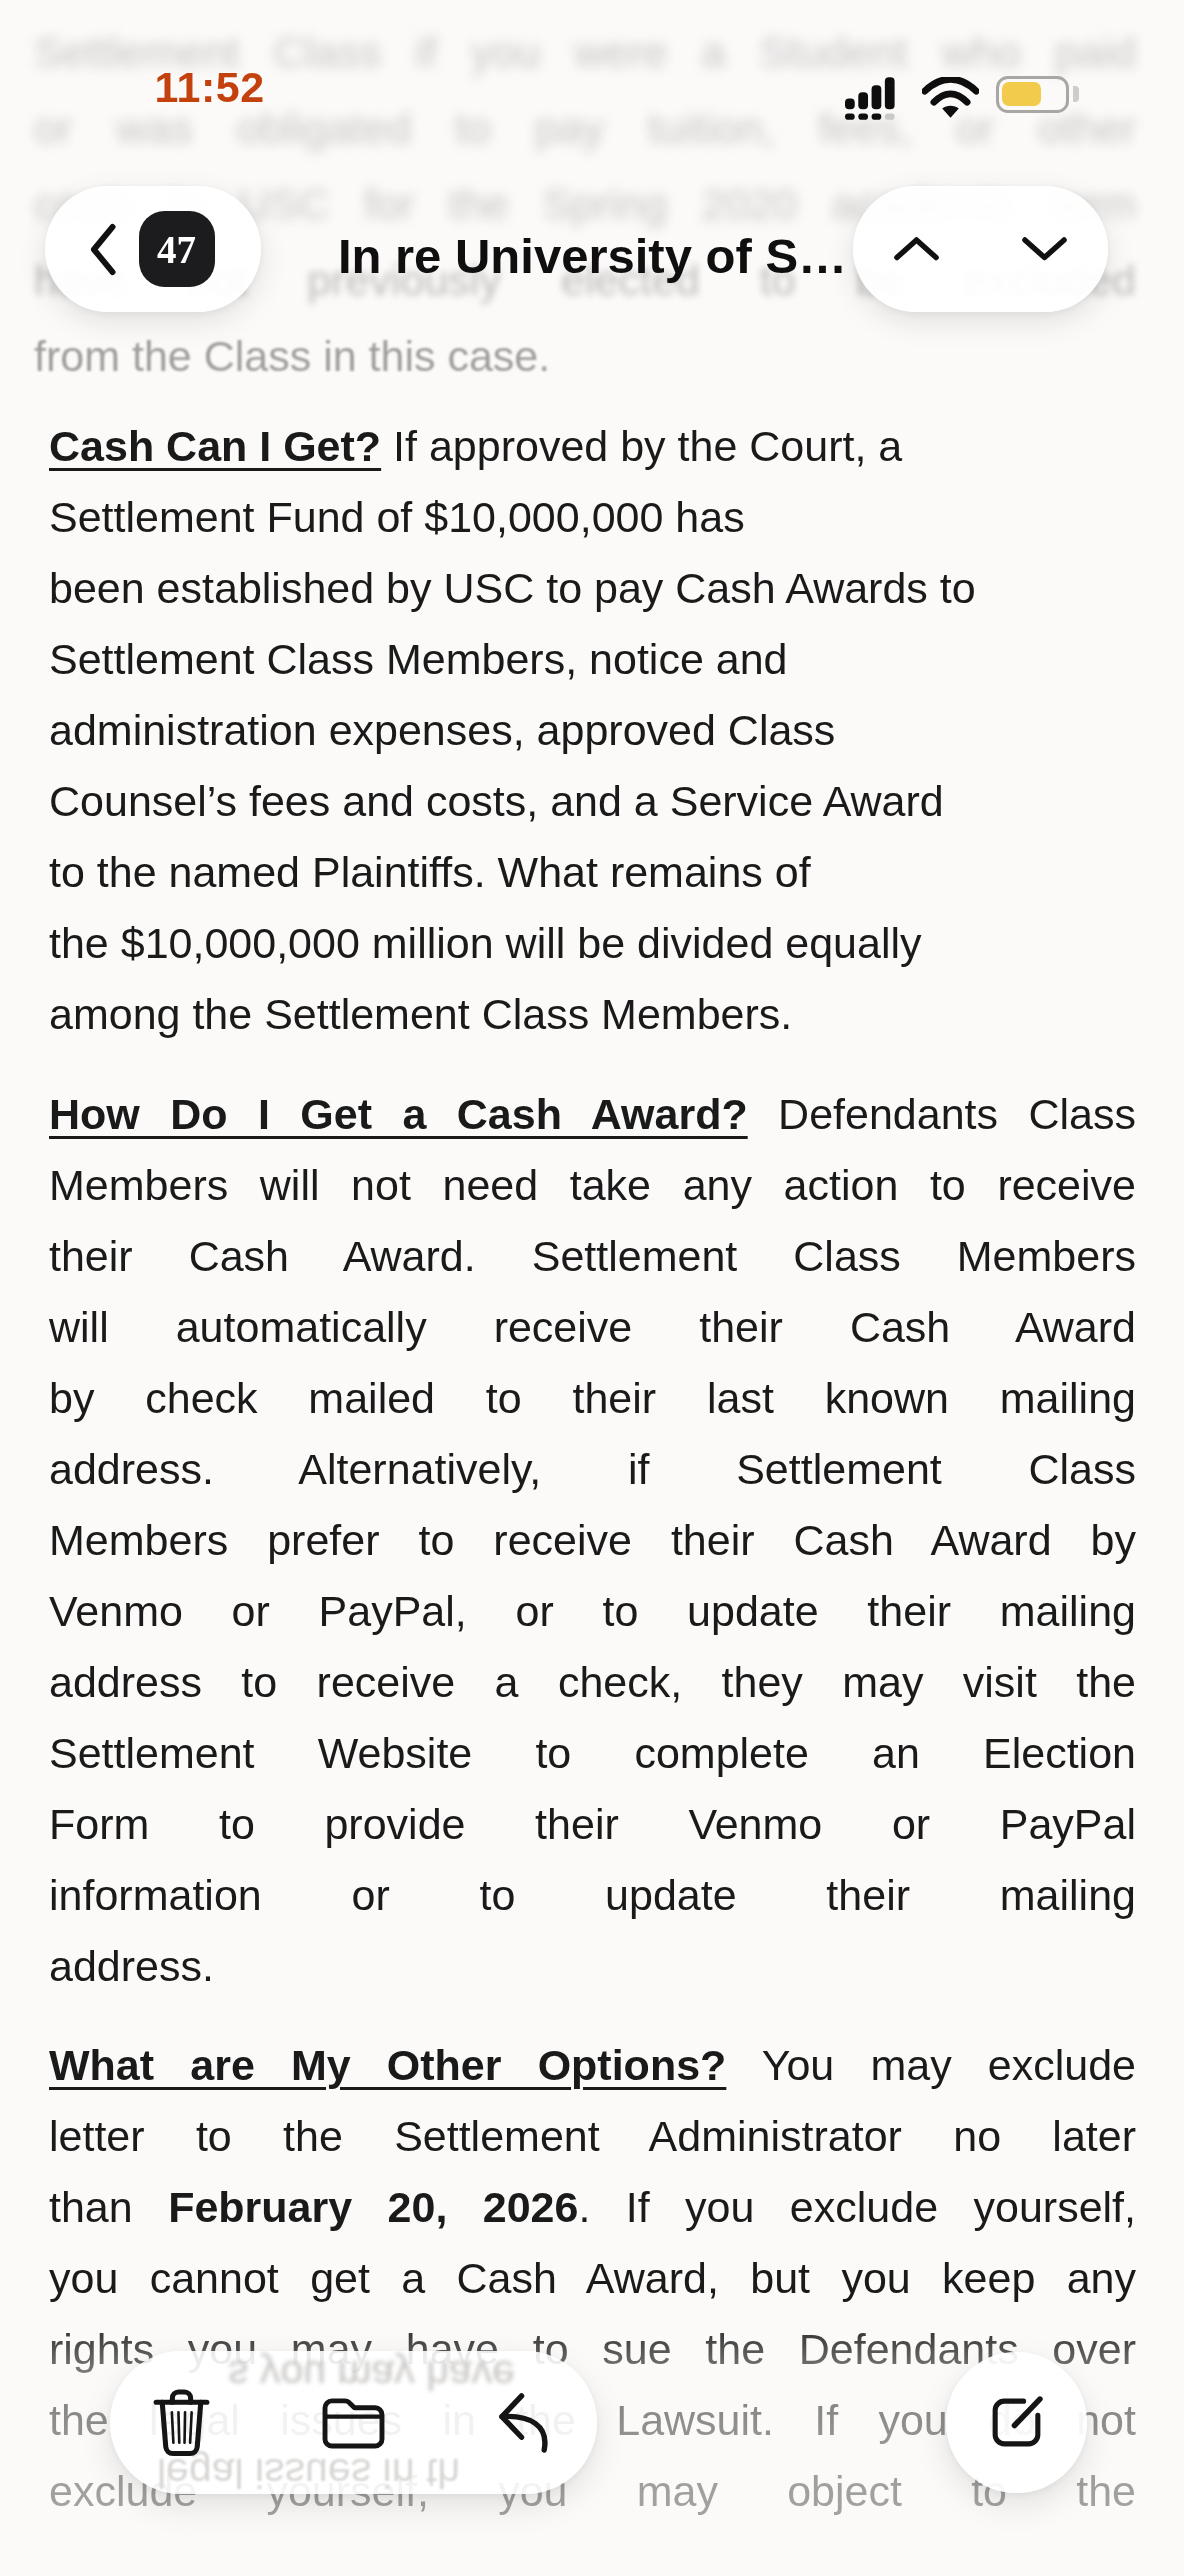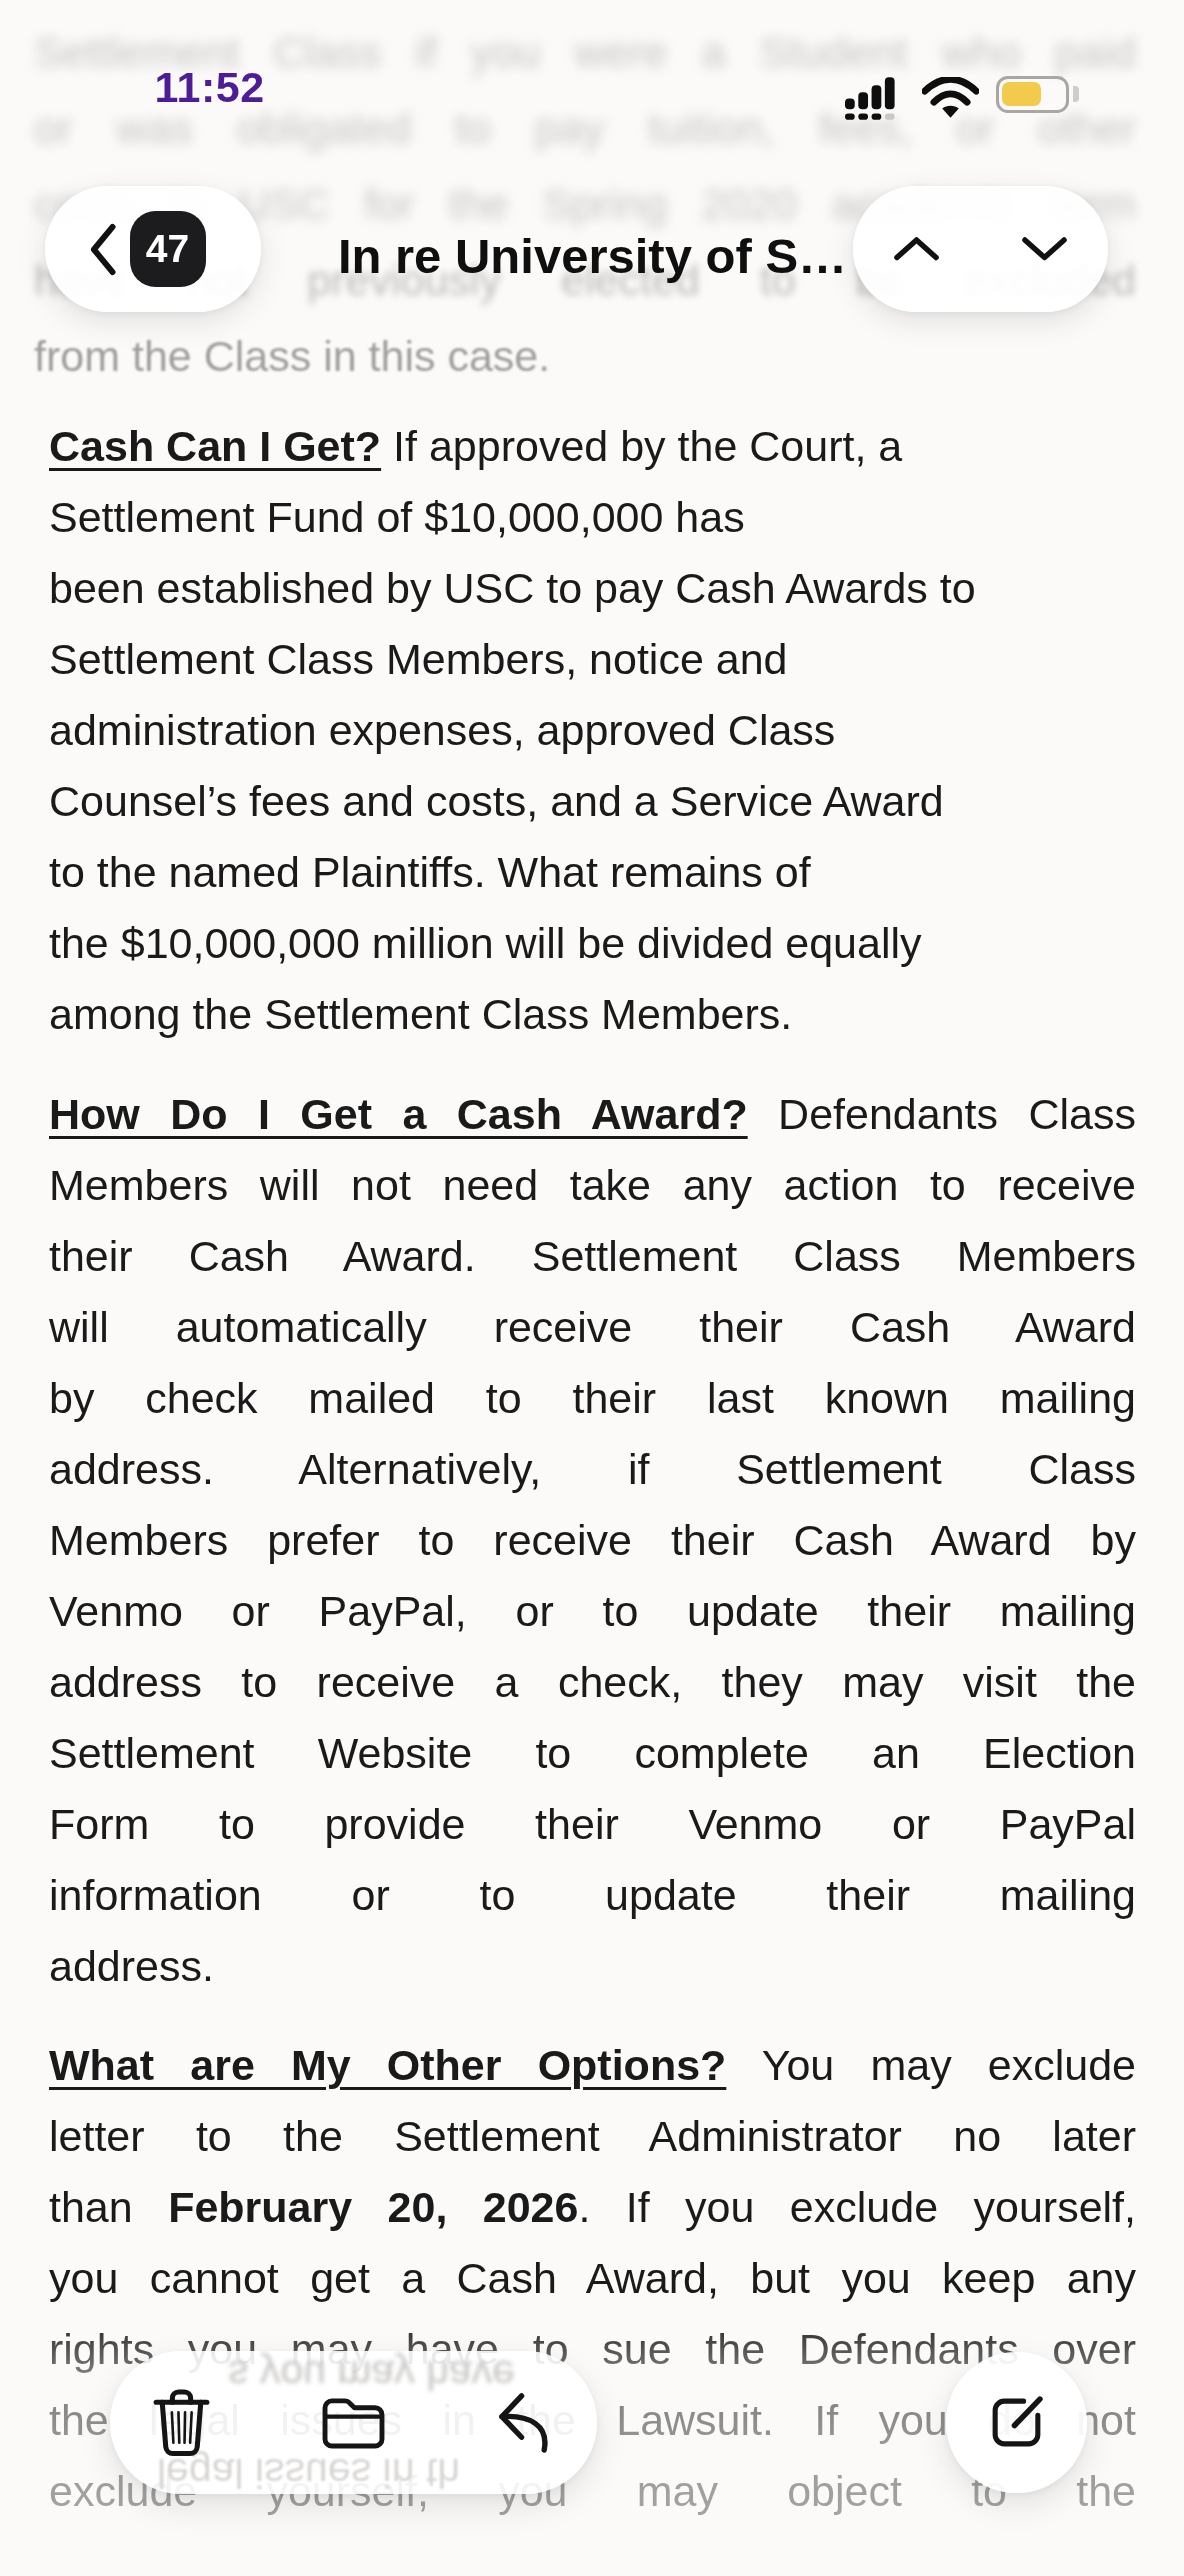--- a/index.html
+++ b/index.html
@@ -11,38 +11,38 @@
   .bg-top .bg-line{text-align:justify;text-align-last:justify;white-space:nowrap;}
   .bg-top .bg-line:nth-child(1),
   .bg-top .bg-line:nth-child(2),
   .bg-top .bg-line:nth-child(3){color:#c7c5c3;filter:blur(5.9px);}
   .bg-top .bg-line:nth-child(4){color:#bcbab8;filter:blur(3.9px);}
   .bg-top .bg-line:nth-child(5){color:#9f9e9d;filter:blur(0.8px);text-align-last:left;}
 
   
   .status-bar{position:absolute;top:0;left:0;right:0;height:128px;z-index:6;}
   .time{position:absolute;left:116px;top:63px;width:187px;text-align:center;
-        font-size:43px;font-weight:600;color:#4c1d95;letter-spacing:0.5px;}
+        font-size:43px;font-weight:600;color:#c2410c;letter-spacing:0.5px;}
   .icon-cellular{position:absolute;left:845px;top:75px;}
   .icon-wifi{position:absolute;left:922px;top:77px;}
   .battery{position:absolute;left:996px;top:76px;width:73px;height:37px;
            border:3.4px solid #a8a7a4;border-radius:11.8px;box-sizing:border-box;}
   .batt-fill{position:absolute;left:2.9px;top:2.9px;width:40px;height:24.6px;border-radius:6.9px;}
   .batt-nub{position:absolute;left:1073px;top:86px;width:5.9px;height:15.7px;
             background:#a8a7a4;opacity:.55;border-radius:0 3.9px 3.9px 0;}
 
   
   .pill{position:absolute;top:186px;height:126px;background:rgba(255,255,255,.93);
         border-radius:63px;box-shadow:0 9.8px 29.5px rgba(0,0,0,.10),0 2px 7.9px rgba(0,0,0,.05);
         display:flex;align-items:center;z-index:5;border:none;}
   .back-pill{left:45px;width:216px;padding:0;justify-content:flex-start;cursor:pointer;}
   .back-pill .chev{margin-left:43px;}
-  .badge{margin-left:12px;width:76px;height:76px;border-radius:25.5px;background:#1C1C1E;
+  .badge{margin-left:21px;width:76px;height:76px;border-radius:25.5px;background:#1C1C1E;
          color:#fff;font-size:39px;font-weight:600;display:flex;align-items:center;
-         justify-content:center;font-family:Liberation Sans, sans-serif;}
+         justify-content:center;font-family:Liberation Serif, serif;}
   .nav-title{position:absolute;top:228px;left:157px;right:157px;text-align:center;z-index:4;
              font-size:49px;font-weight:700;color:#0f0f0f;white-space:nowrap;}
   .updown-pill{left:853px;width:255px;justify-content:space-between;padding:0 39px;box-sizing:border-box;}
   .nav-arrow{background:none;border:none;padding:0;cursor:pointer;display:flex;align-items:center;}
 
   
   .content{position:absolute;top:411px;left:49px;right:49px;z-index:1;
            font-size:43px;line-height:71px;color:#1a1a1a;}
   .para{margin:0 0 28.5px 0;}
   .para.left .line{text-align:left;white-space:nowrap;}

